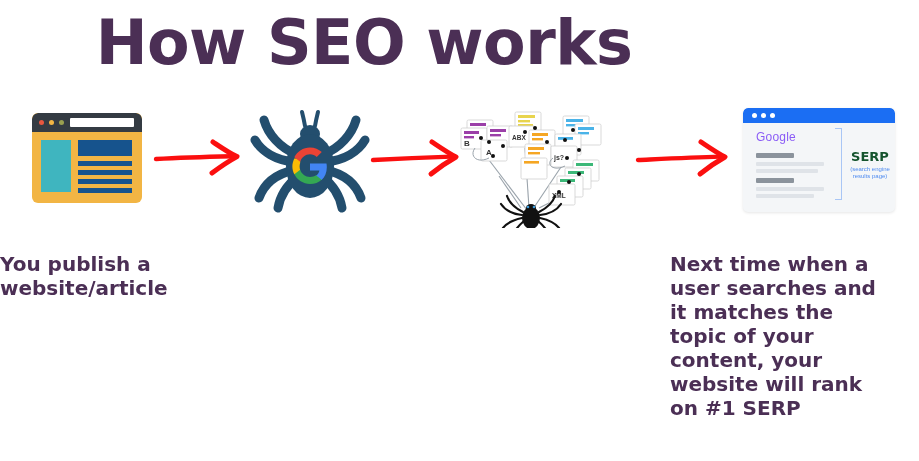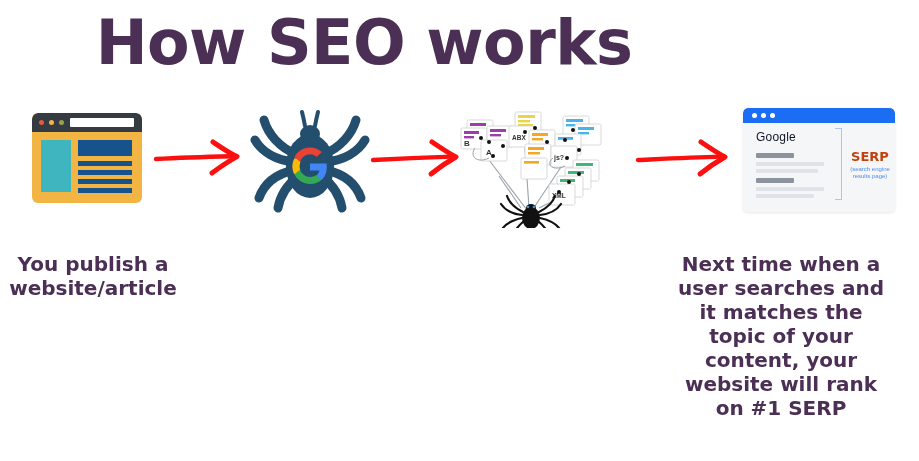--- a/index.html
+++ b/index.html
@@ -151,21 +151,21 @@
     background: #ffffff;
   }
   .b2-dot.d1 { left: 9px; }
   .b2-dot.d2 { left: 18px; }
   .b2-dot.d3 { left: 27px; }
   .b2-google {
     position: absolute;
     top: 22px; left: 13px;
     font-family: "Liberation Sans", sans-serif;
     font-size: 12px;
-    color: #0f172a;
+    color: #8b5cf6;
     letter-spacing: 0.2px;
   }
   .b2-strong {
     position: absolute;
     left: 13px;
     width: 38px; height: 5px;
     background: #8b939c;
     border-radius: 1px;
   }
   .b2-faint {
@@ -189,21 +189,21 @@
     position: absolute;
     left: 103px;
     top: 42px;
     width: 48px;
     text-align: center;
   }
   .b2-serp-title {
     font-family: "DejaVu Sans", sans-serif;
     font-weight: bold;
     font-size: 13px;
-    color: #c2410c;
+    color: #14532d;
     line-height: 14px;
   }
   .b2-serp-sub {
     font-family: "Liberation Sans", sans-serif;
     font-size: 6px;
     color: #4f8bf0;
     line-height: 7px;
     margin-top: 2px;
   }
 
@@ -211,21 +211,21 @@
   .captions {
     position: absolute;
     top: 252px;
     left: 0;
     width: 919px;
     height: 200px;
   }
   .caption {
     position: absolute;
     top: 0;
-    text-align: center;
+    text-align: left;
     font-family: "DejaVu Sans", sans-serif;
     font-weight: bold;
     font-size: 20px;
     line-height: 24px;
     color: #4b2f55;
   }
   .cap-1 { left: 0px;   width: 186px; }
   .cap-2 { left: 205px; width: 212px; }
   .cap-3 { left: 440px; width: 194px; }
   .cap-4 { left: 670px; width: 222px; }

